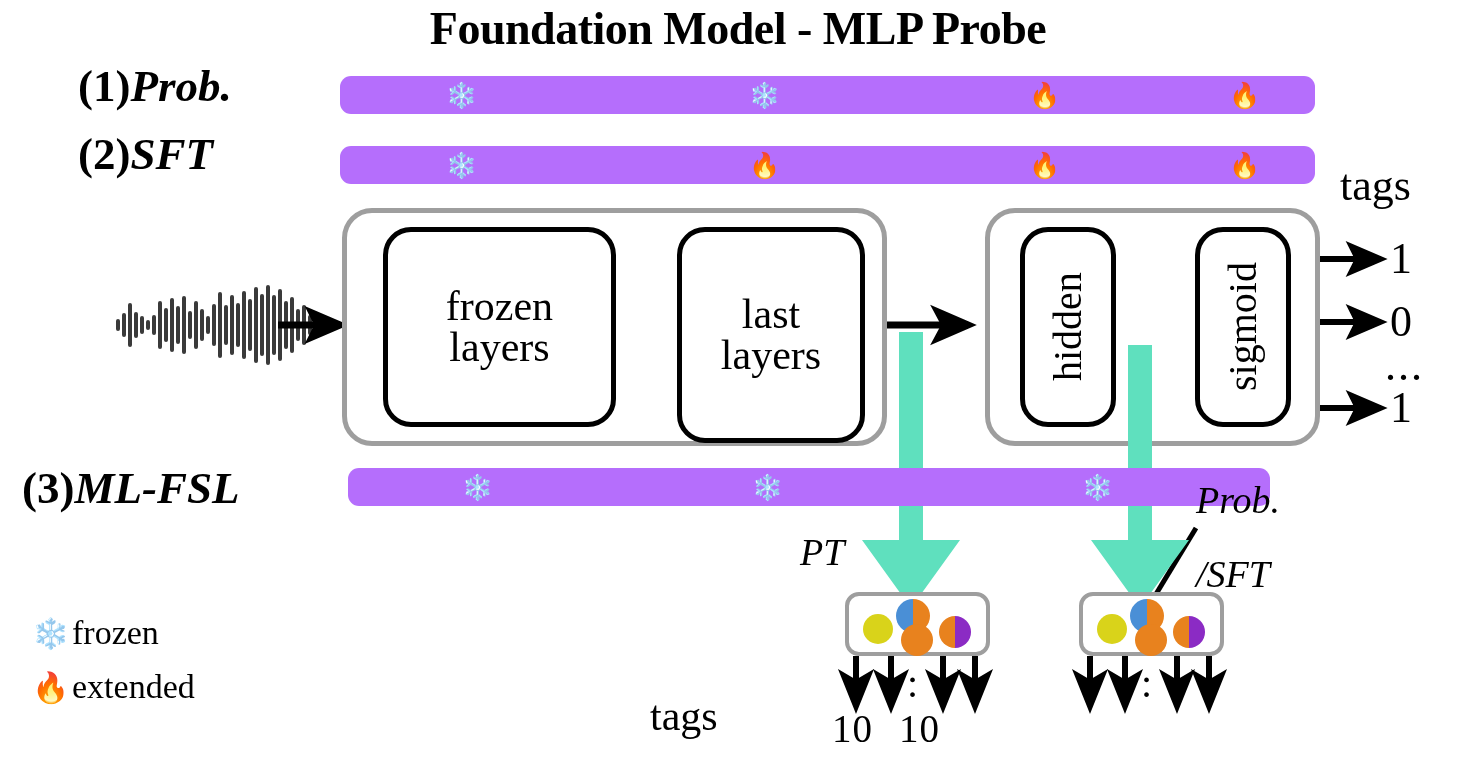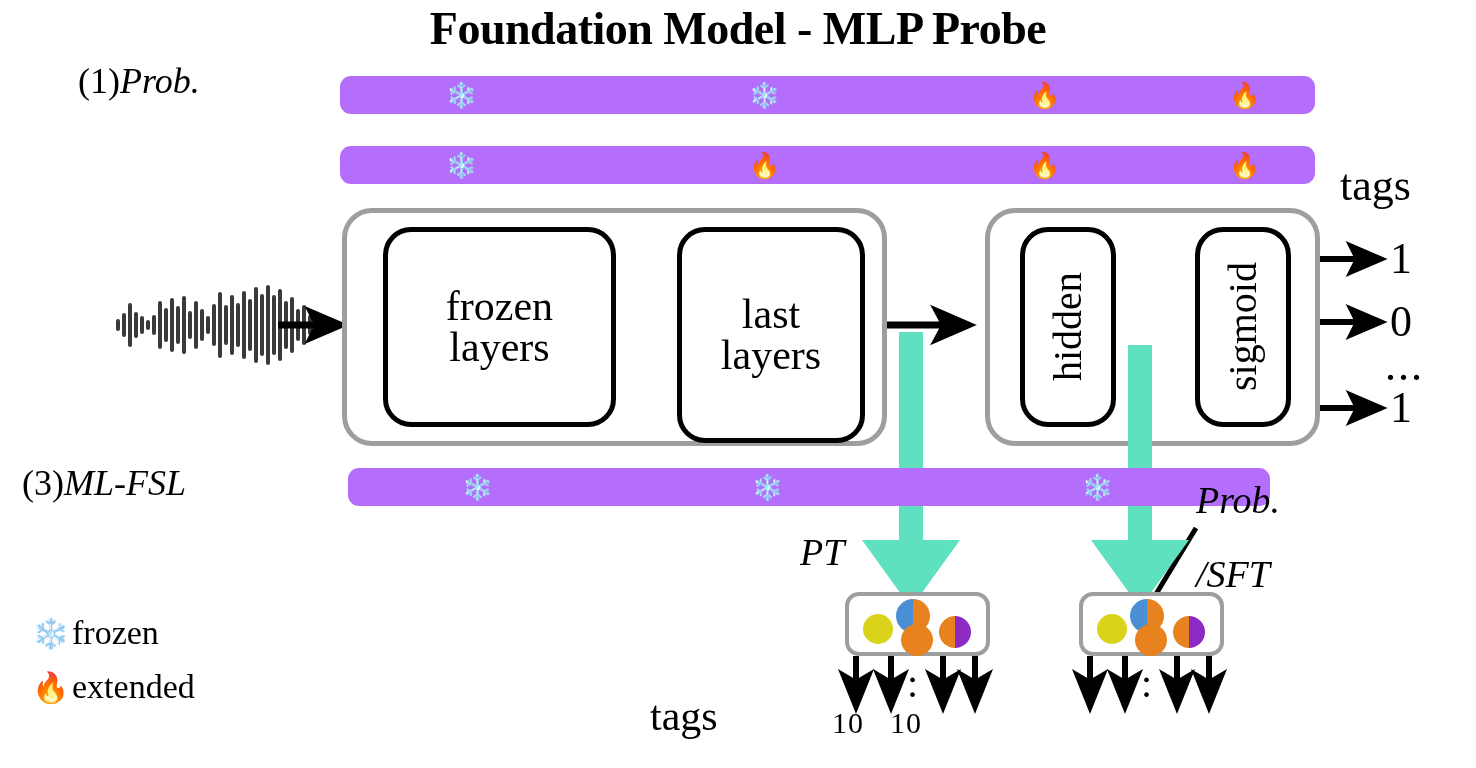--- a/index.html
+++ b/index.html
@@ -8,21 +8,21 @@
   #stage{position:absolute;left:0;top:0;width:1476px;height:768px;}
 
   .abs{position:absolute;}
 
   
   #title{left:0;top:2px;width:1476px;text-align:center;
          font-size:46px;font-weight:bold;letter-spacing:-0.5px;
          font-family:"Liberation Serif","DejaVu Serif",serif;}
 
   
-  .rowlabel{font-style:italic;font-weight:normal;font-size:36px;white-space:nowrap;}
+  .rowlabel{font-style:italic;font-weight:bold;font-size:45px;white-space:nowrap;}
   .rowlabel .num{font-style:normal;}
 
   
   .bar{background:#b56efc;border-radius:11px;height:38px;}
   .bar .ic{position:absolute;top:50%;transform:translate(-50%,-50%);
            font-size:25px;line-height:1;}
 
   
   .group{border:5px solid #9e9e9e;border-radius:30px;background:#fff;box-sizing:border-box;}
   .blk{border:5px solid #000;border-radius:28px;background:#fff;box-sizing:border-box;
@@ -38,21 +38,21 @@
   .tealbar{background:#5fe0be;}
 
   
   #tagslabel{font-size:44px;}
   .tagval{font-size:44px;}
   .dots{font-size:44px;letter-spacing:2px;}
 
   
   .tagbox{border:4px solid #9e9e9e;border-radius:14px;background:#fff;box-sizing:border-box;}
   .circ{position:absolute;border-radius:50%;}
-  .digits{font-size:30px;letter-spacing:1px;white-space:nowrap;}
+  .digits{font-size:39px;letter-spacing:1px;white-space:nowrap;}
 
   
   .legrow{display:flex;align-items:center;font-size:34px;}
   .legrow .g{font-size:30px;width:42px;display:inline-block;text-align:center;}
 
   .side{font-size:38px;font-style:italic;}
   .plain{font-size:42px;}
 </style>
 </head>
 <body>
@@ -64,20 +64,23 @@
   <div class="abs rowlabel" style="left:78px;top:60px;">
     <span class="num">(1)</span><span>Prob.</span>
   </div>
   <div class="abs bar" style="left:340px;top:76px;width:975px;">
     <span class="ic" style="left:122px;">❄️</span>
     <span class="ic" style="left:425px;">❄️</span>
     <span class="ic" style="left:705px;">🔥</span>
     <span class="ic" style="left:905px;">🔥</span>
   </div>
 
+  <div class="abs rowlabel" style="left:78px;top:128px;">
+    <span class="num">(2)</span><span>SFT</span>
+  </div>
   <div class="abs bar" style="left:340px;top:146px;width:975px;">
     <span class="ic" style="left:122px;">❄️</span>
     <span class="ic" style="left:425px;">🔥</span>
     <span class="ic" style="left:705px;">🔥</span>
     <span class="ic" style="left:905px;">🔥</span>
   </div>
 
   <svg class="ov">
     <g fill="#3a3a3a" stroke="none">
 

